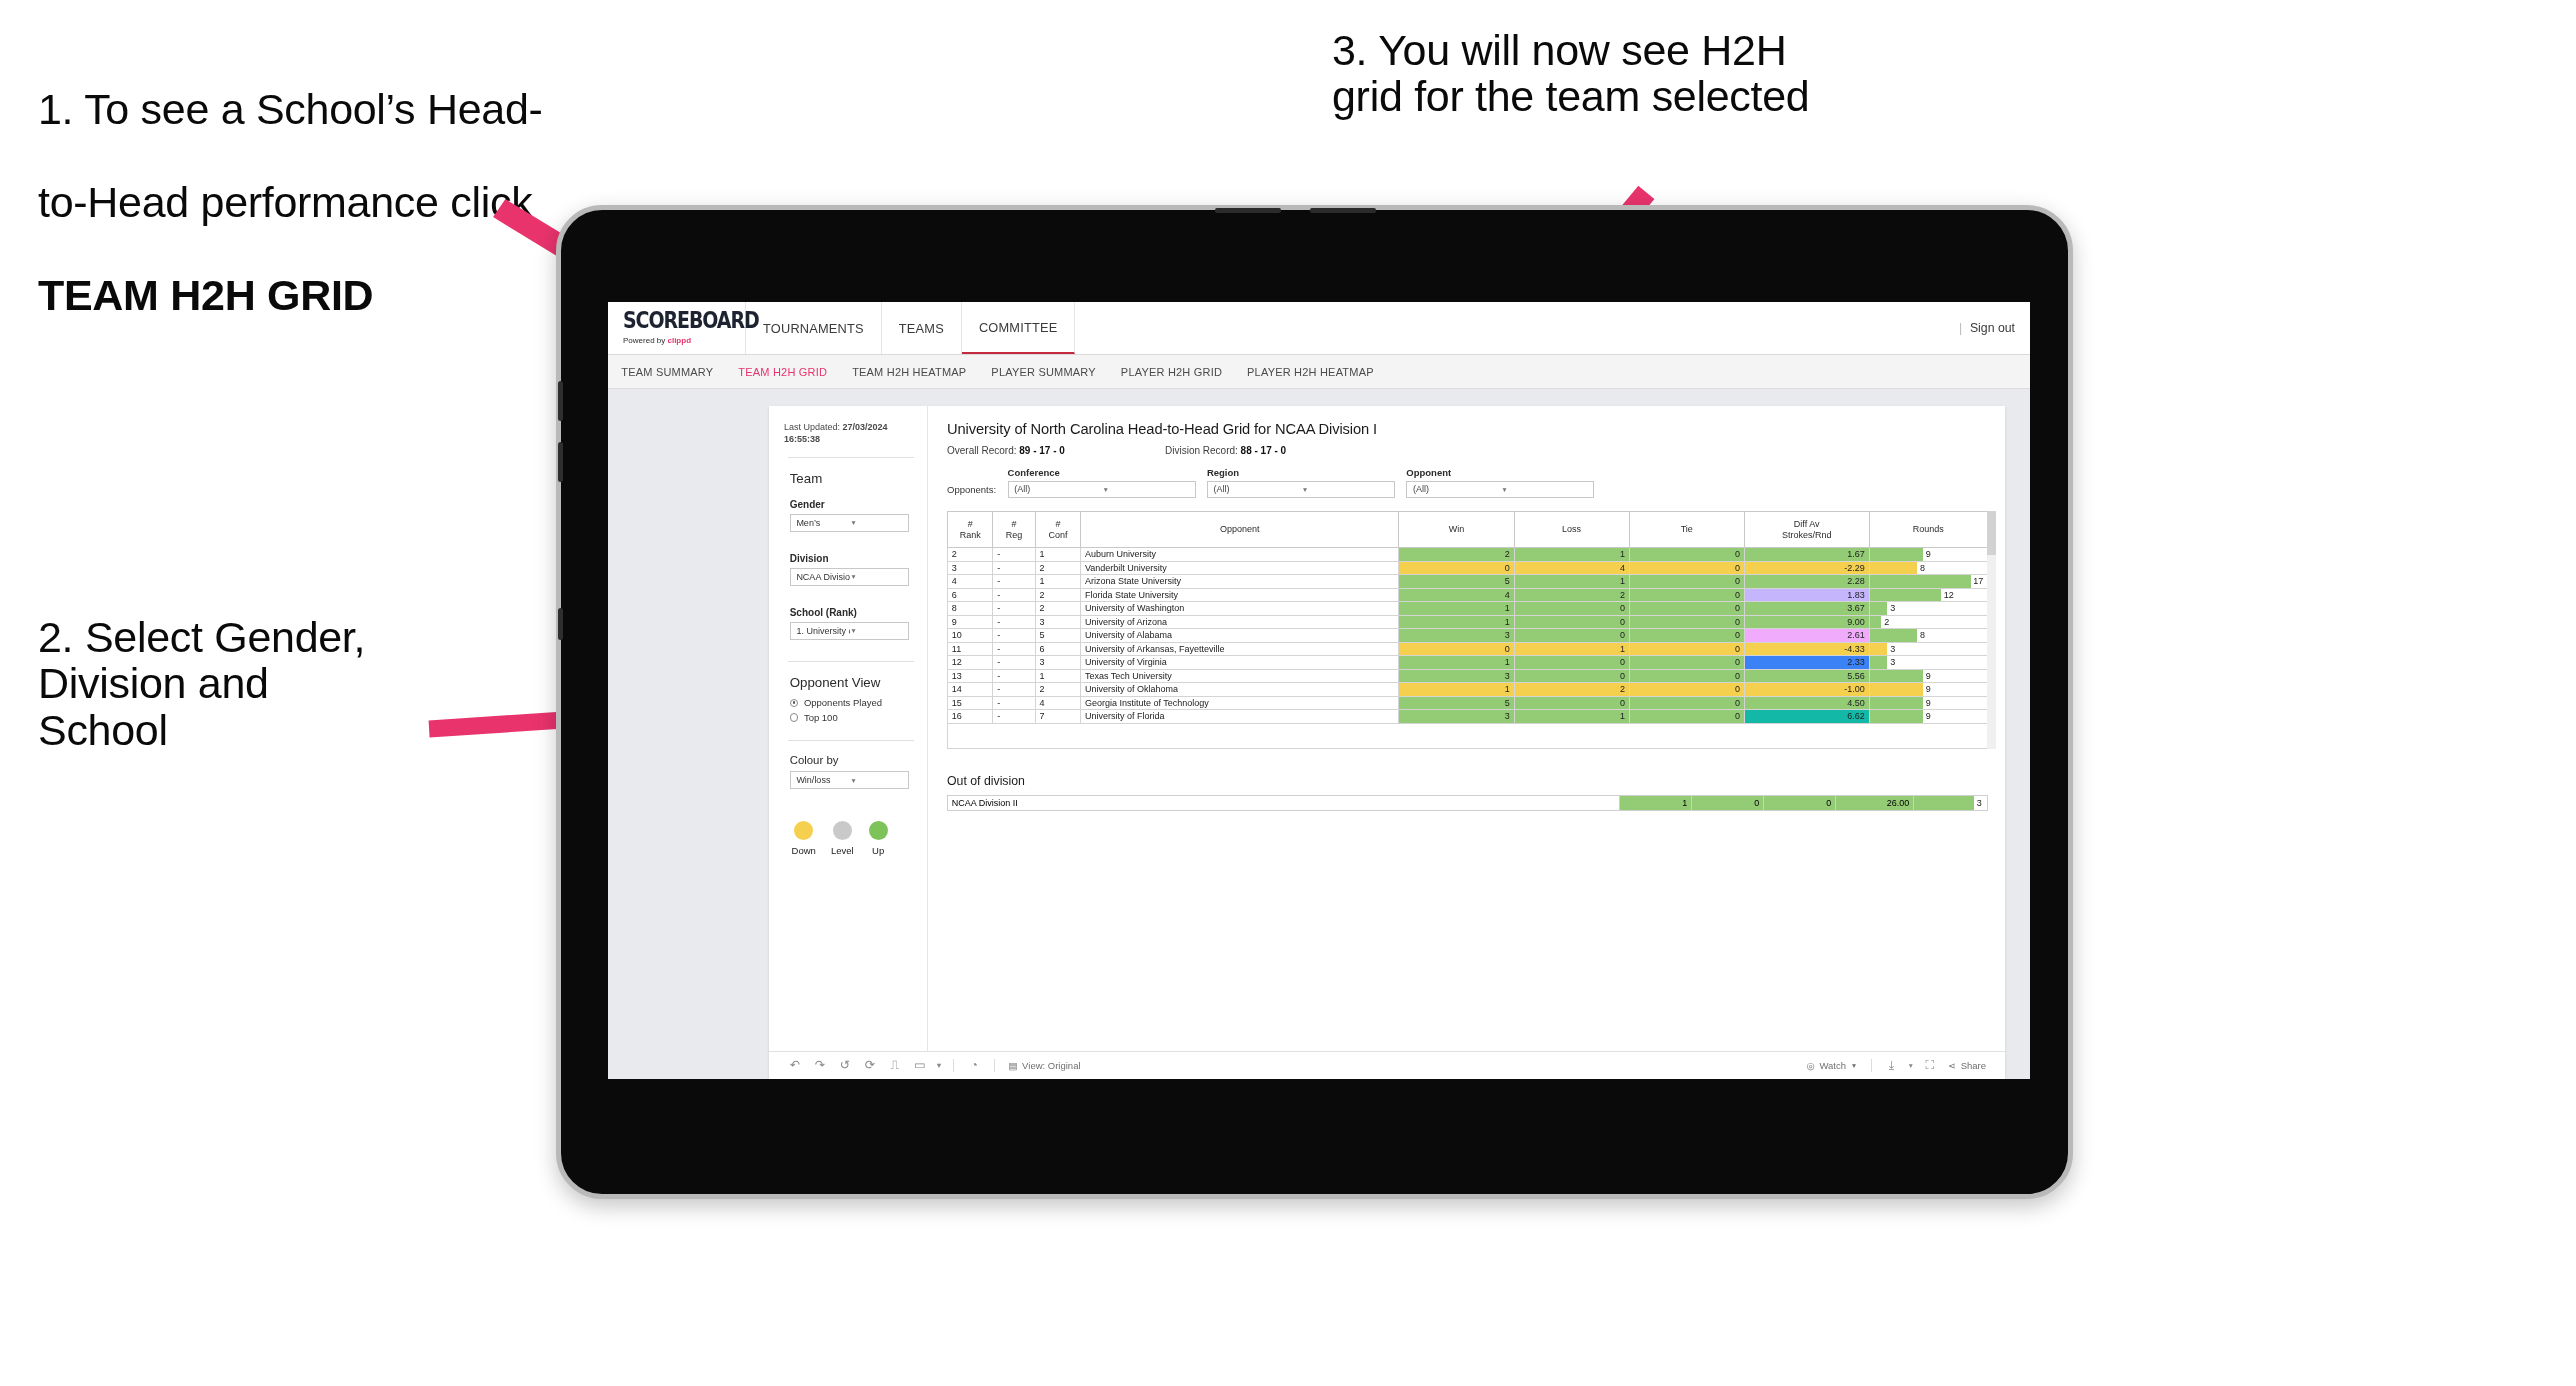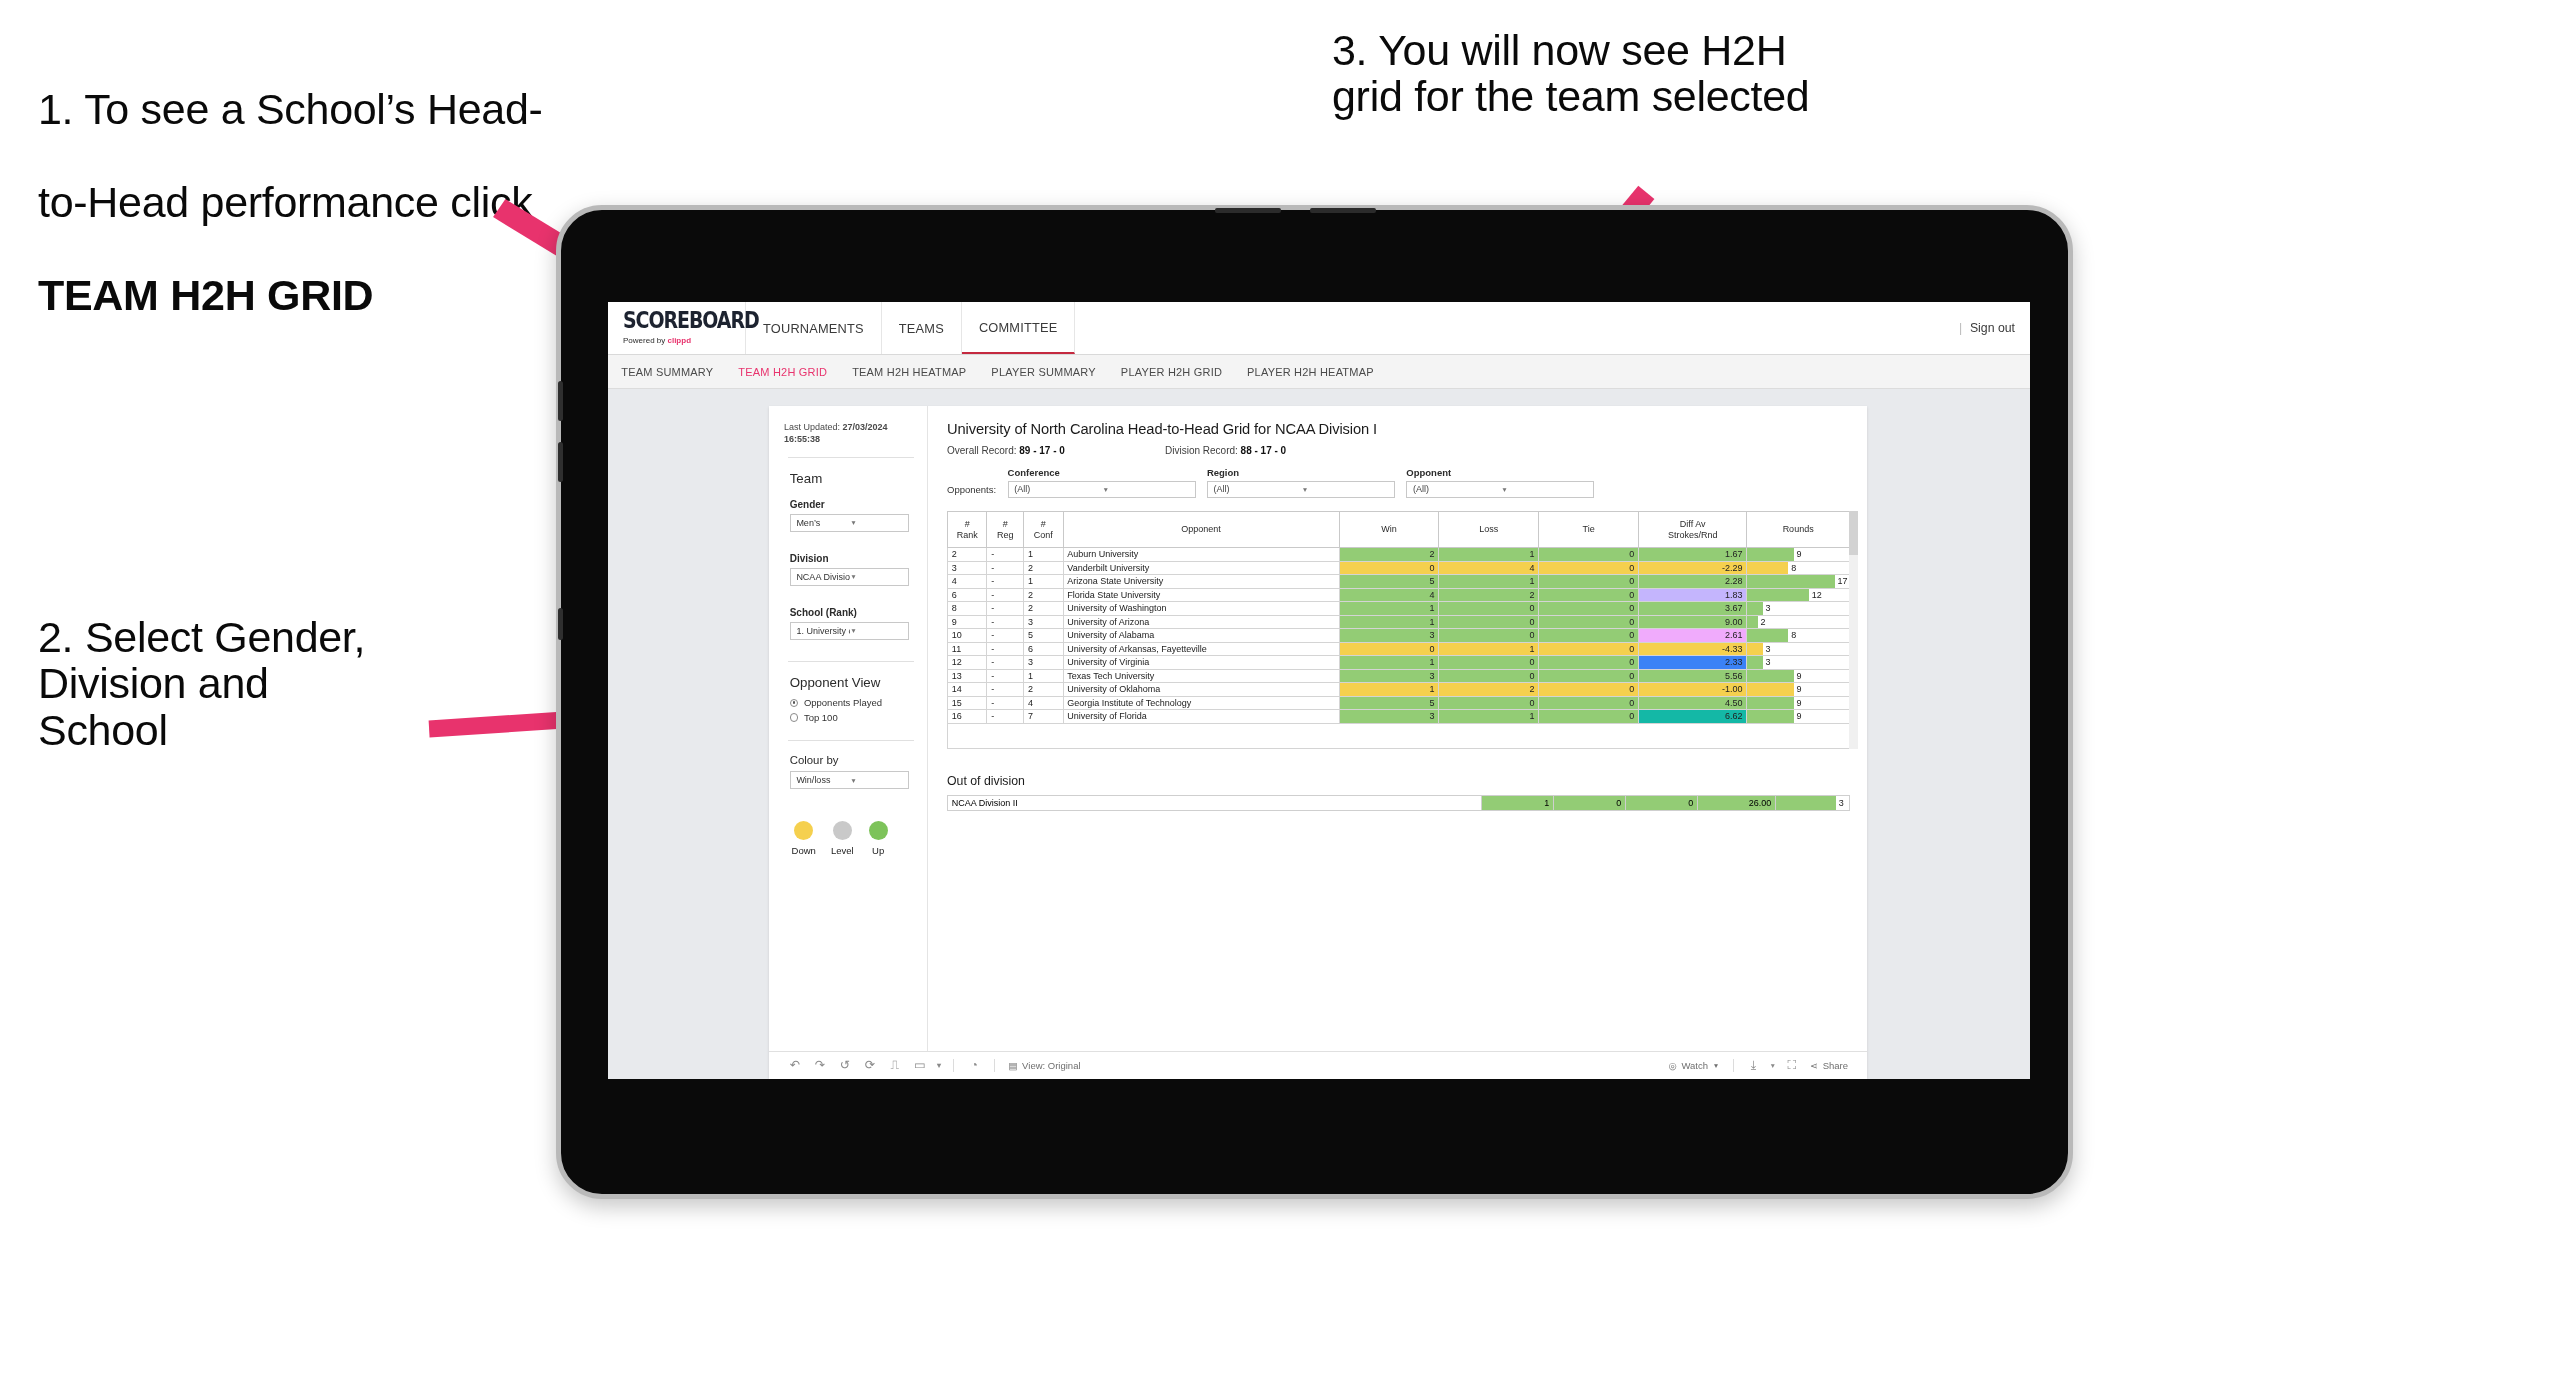--- a/index.html
+++ b/index.html
@@ -90,21 +90,21 @@
   }
   .subnav a.active { color: #e8336d; }
 
   
   #viz {
     position: relative; height: calc(100% - 87px); background: #e8eaed;
     padding: 17px 0 0 0;
   }
   .sheet {
     position: absolute; left: 161px; top: 17px;
-    width: 1098px; height: 673px;
+    width: 1236px; height: 673px;
     background: #ffffff;
     box-shadow: 0 0.9px 2.8px rgba(0,0,0,0.12);
     display: flex; flex-direction: column;
   }
   .sheet-body { display: flex; flex: 1; min-height: 0; }
 
   
   .fpanel {
     width: 159px; padding: 15px 13.3px 0 15px; border-right: 0.9px solid #e4e4e4;
     font-size: 9.5px; color: #333;

